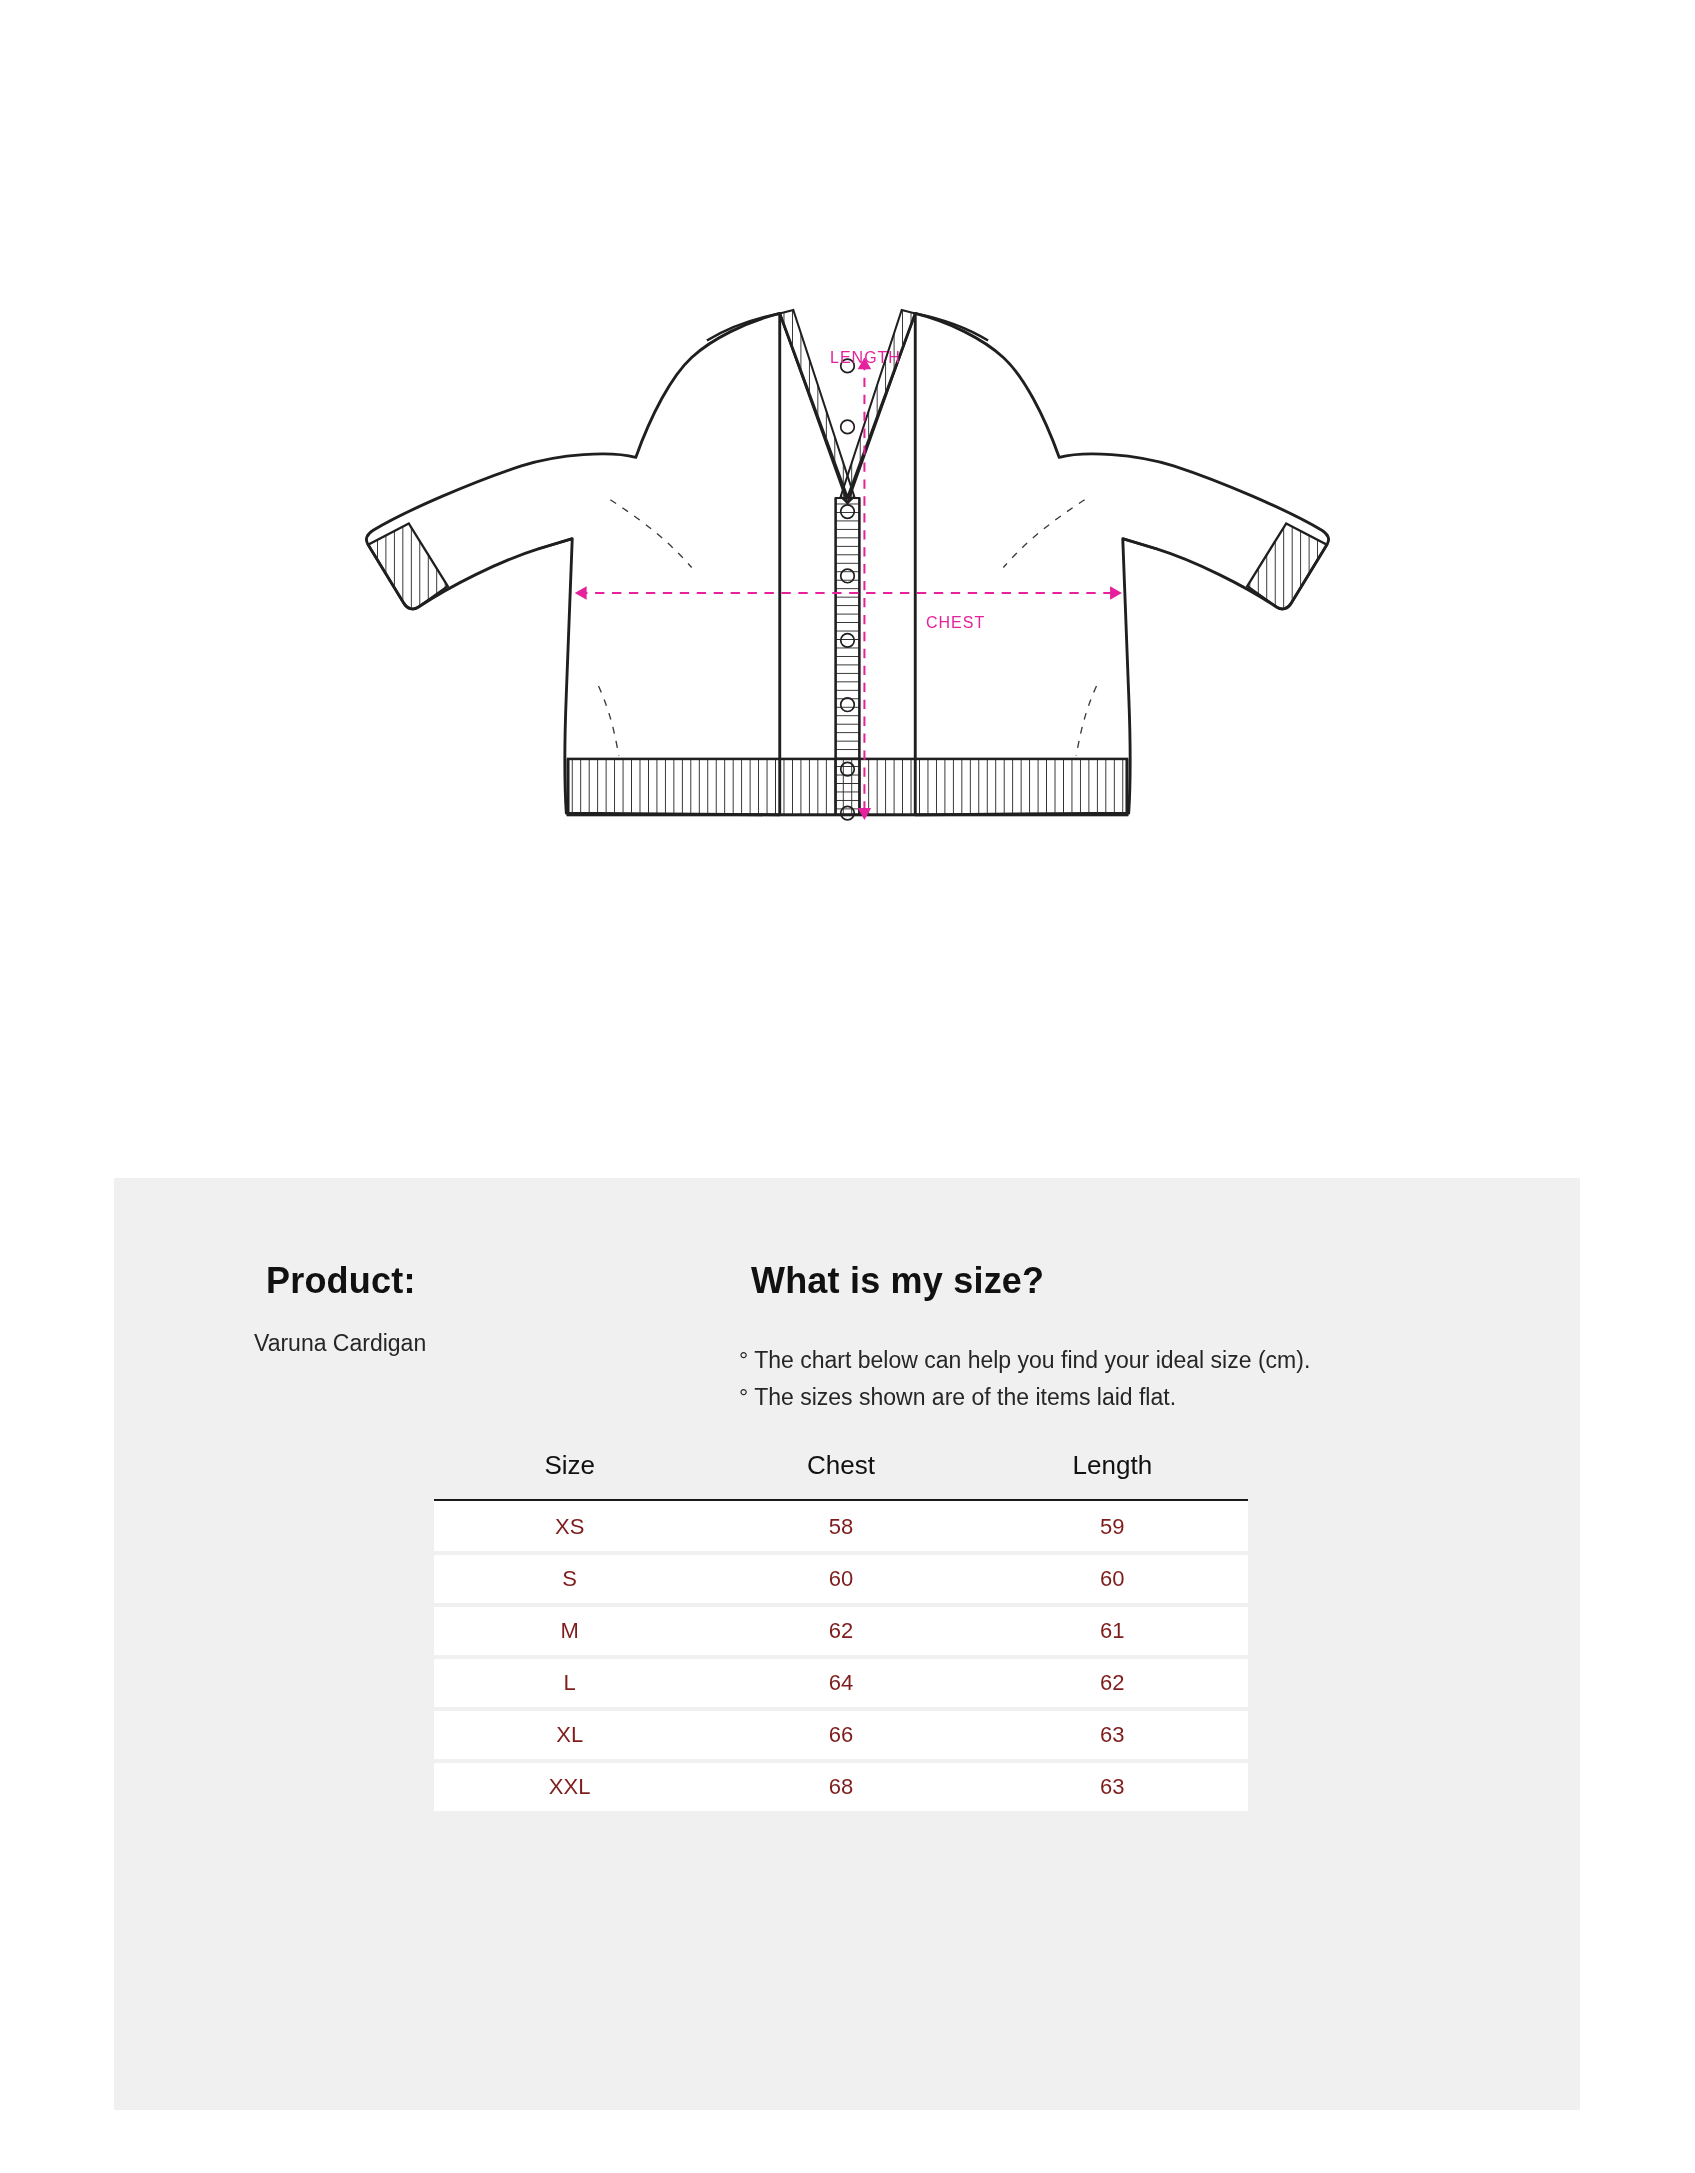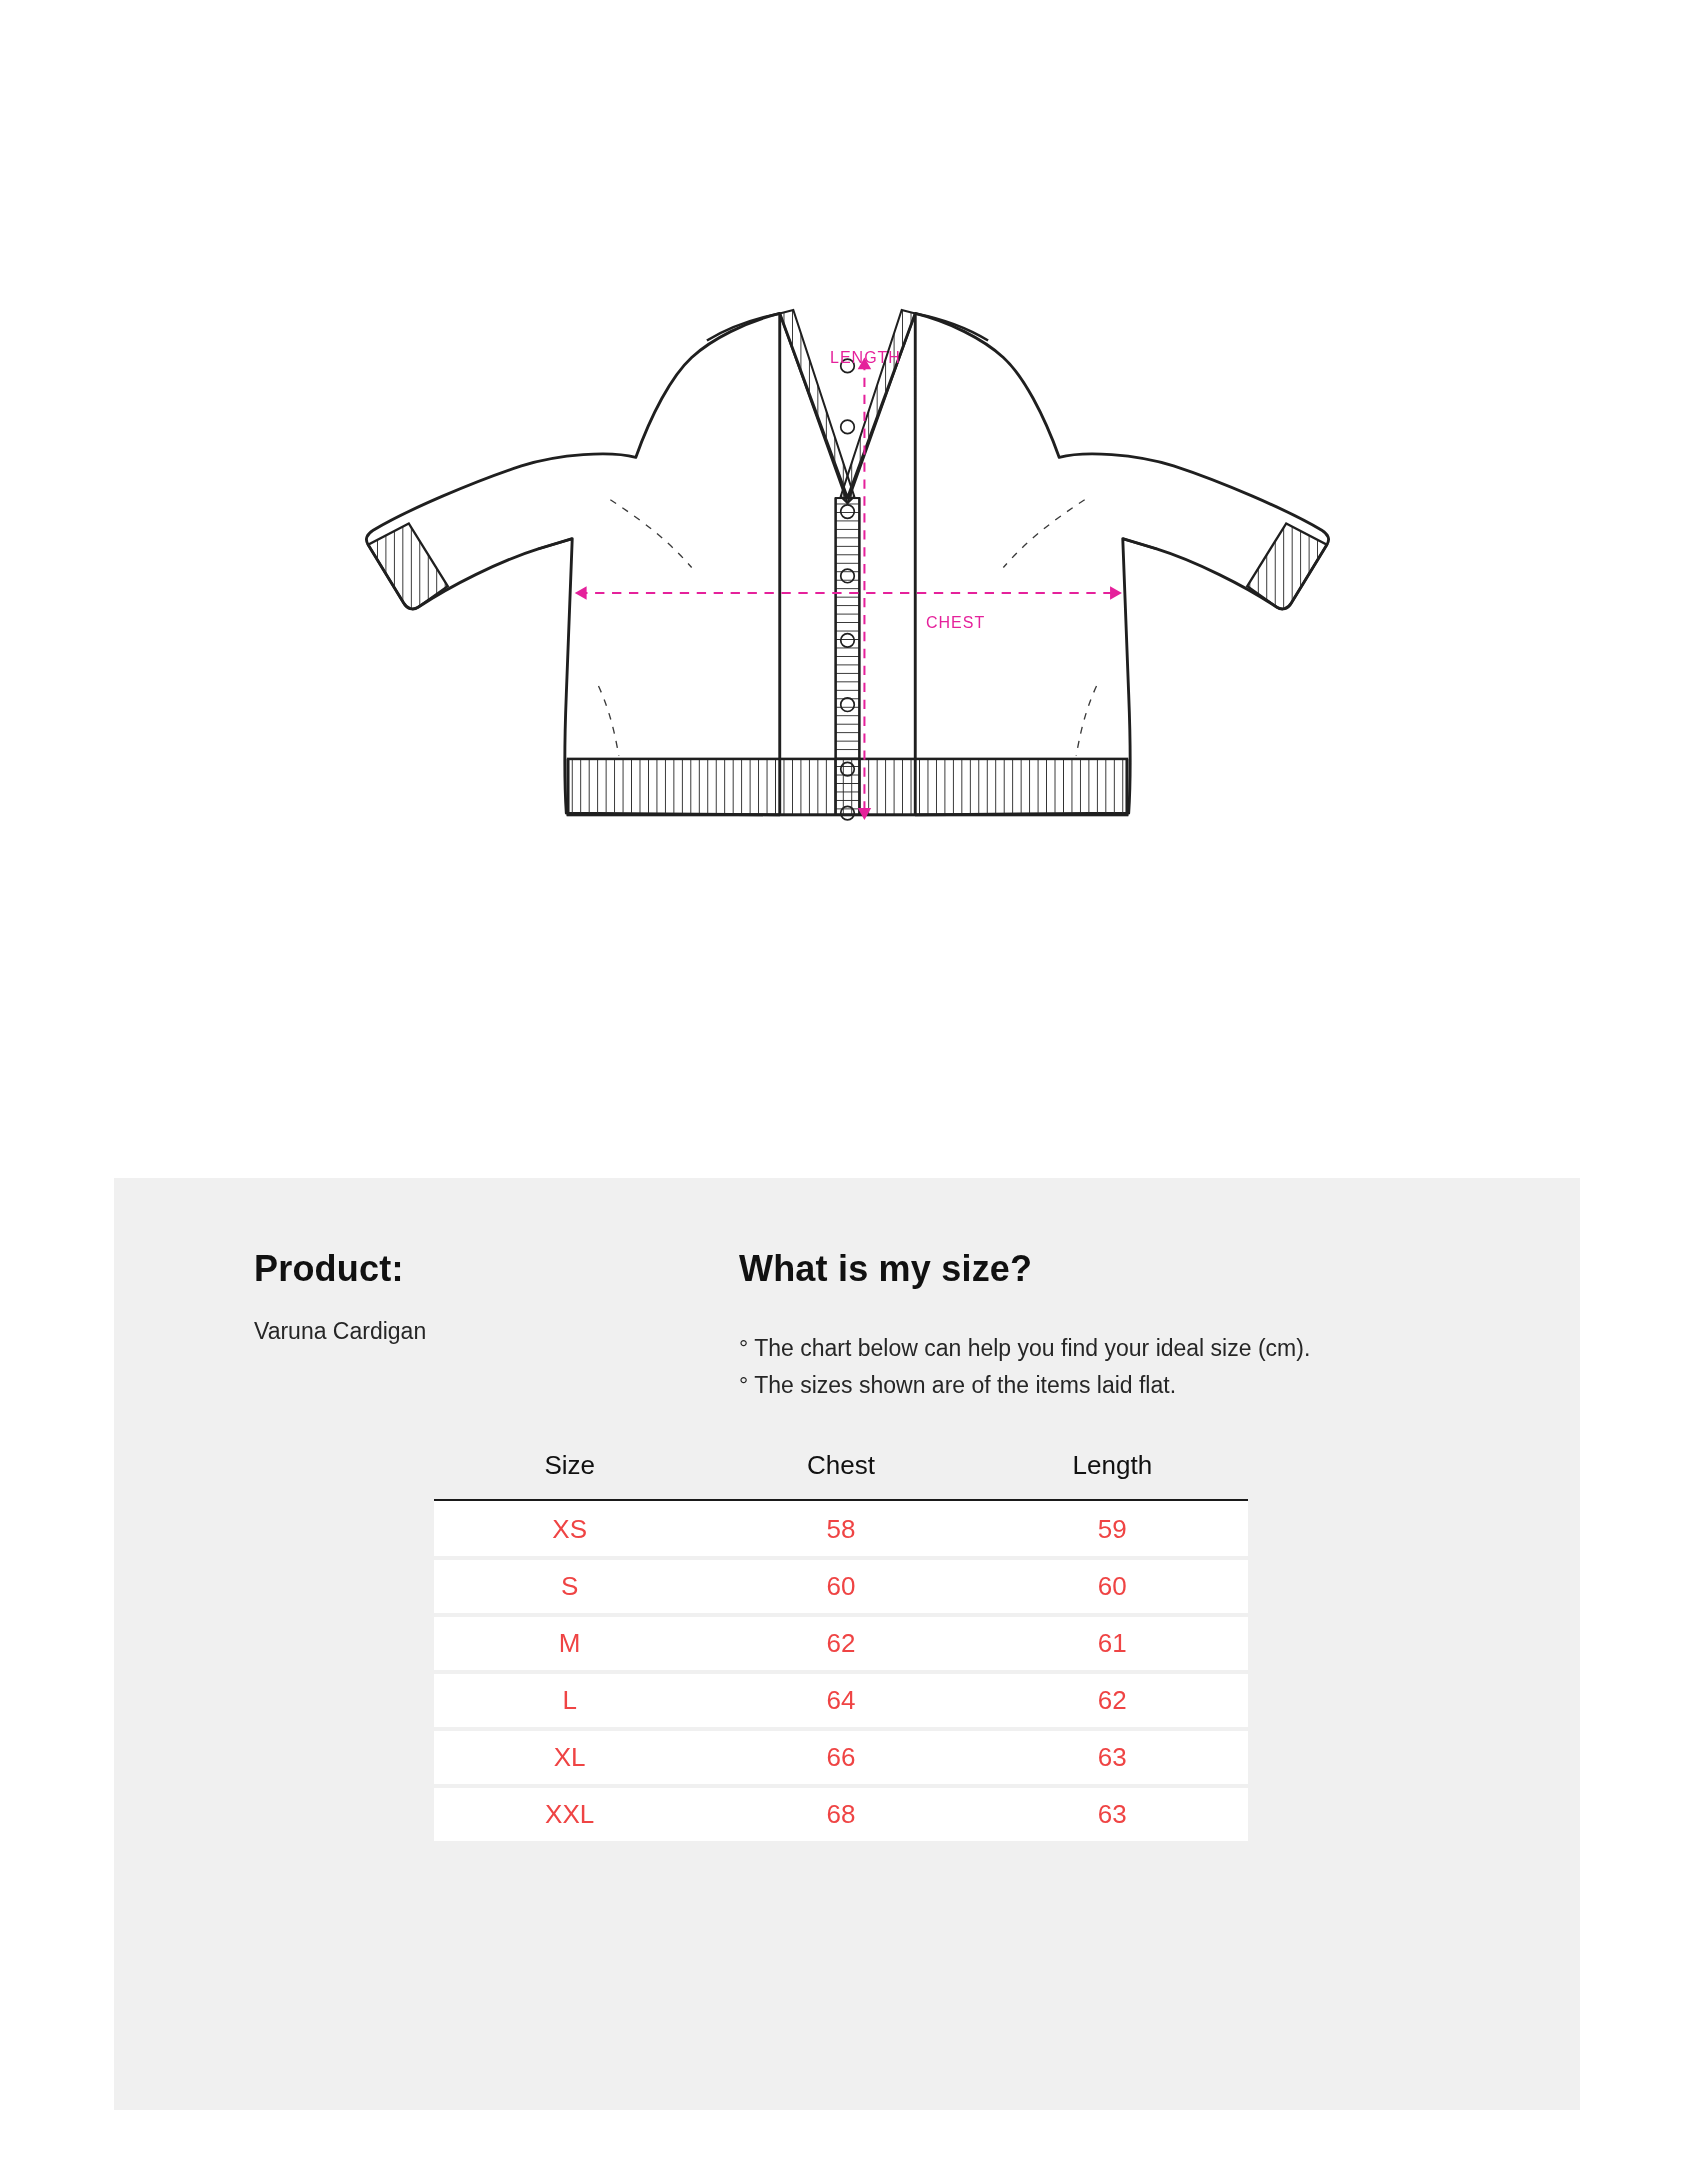--- a/index.html
+++ b/index.html
@@ -68,21 +68,21 @@
     left: 739px;
     top: 1248px;
     width: 763px;
   }
 
   .heading {
     font-size: 36px;
     font-weight: bold;
     color: #111111;
     letter-spacing: 0.2px;
-    margin: 0;
+    margin: 12px;
     line-height: 1.15;
   }
   .product-name {
     margin-top: 29px;
     font-size: 23px;
     color: #262626;
     font-weight: normal;
   }
   .note-list {
     margin-top: 41px;
@@ -106,22 +106,22 @@
     font-size: 26px;
     font-weight: normal;
     color: #111111;
     padding: 8.5px 0 18.6px 0;
     text-align: center;
   }
   .size-table thead tr {
     border-bottom: 2.5px solid #1a1a1a;
   }
   .size-table td {
-    font-size: 26px;
-    color: #ef4444;
+    font-size: 22px;
+    color: #7f1d1d;
     text-align: center;
     padding: 11px 0;
     background: #ffffff;
     border-bottom: 4.2px solid #f0f0f0;
   }
   .size-table tbody tr:first-child td {
     padding-top: 12.7px;
   }
   .size-table col.c1 { width: 271px; }
   .size-table col.c2 { width: 271px; }

